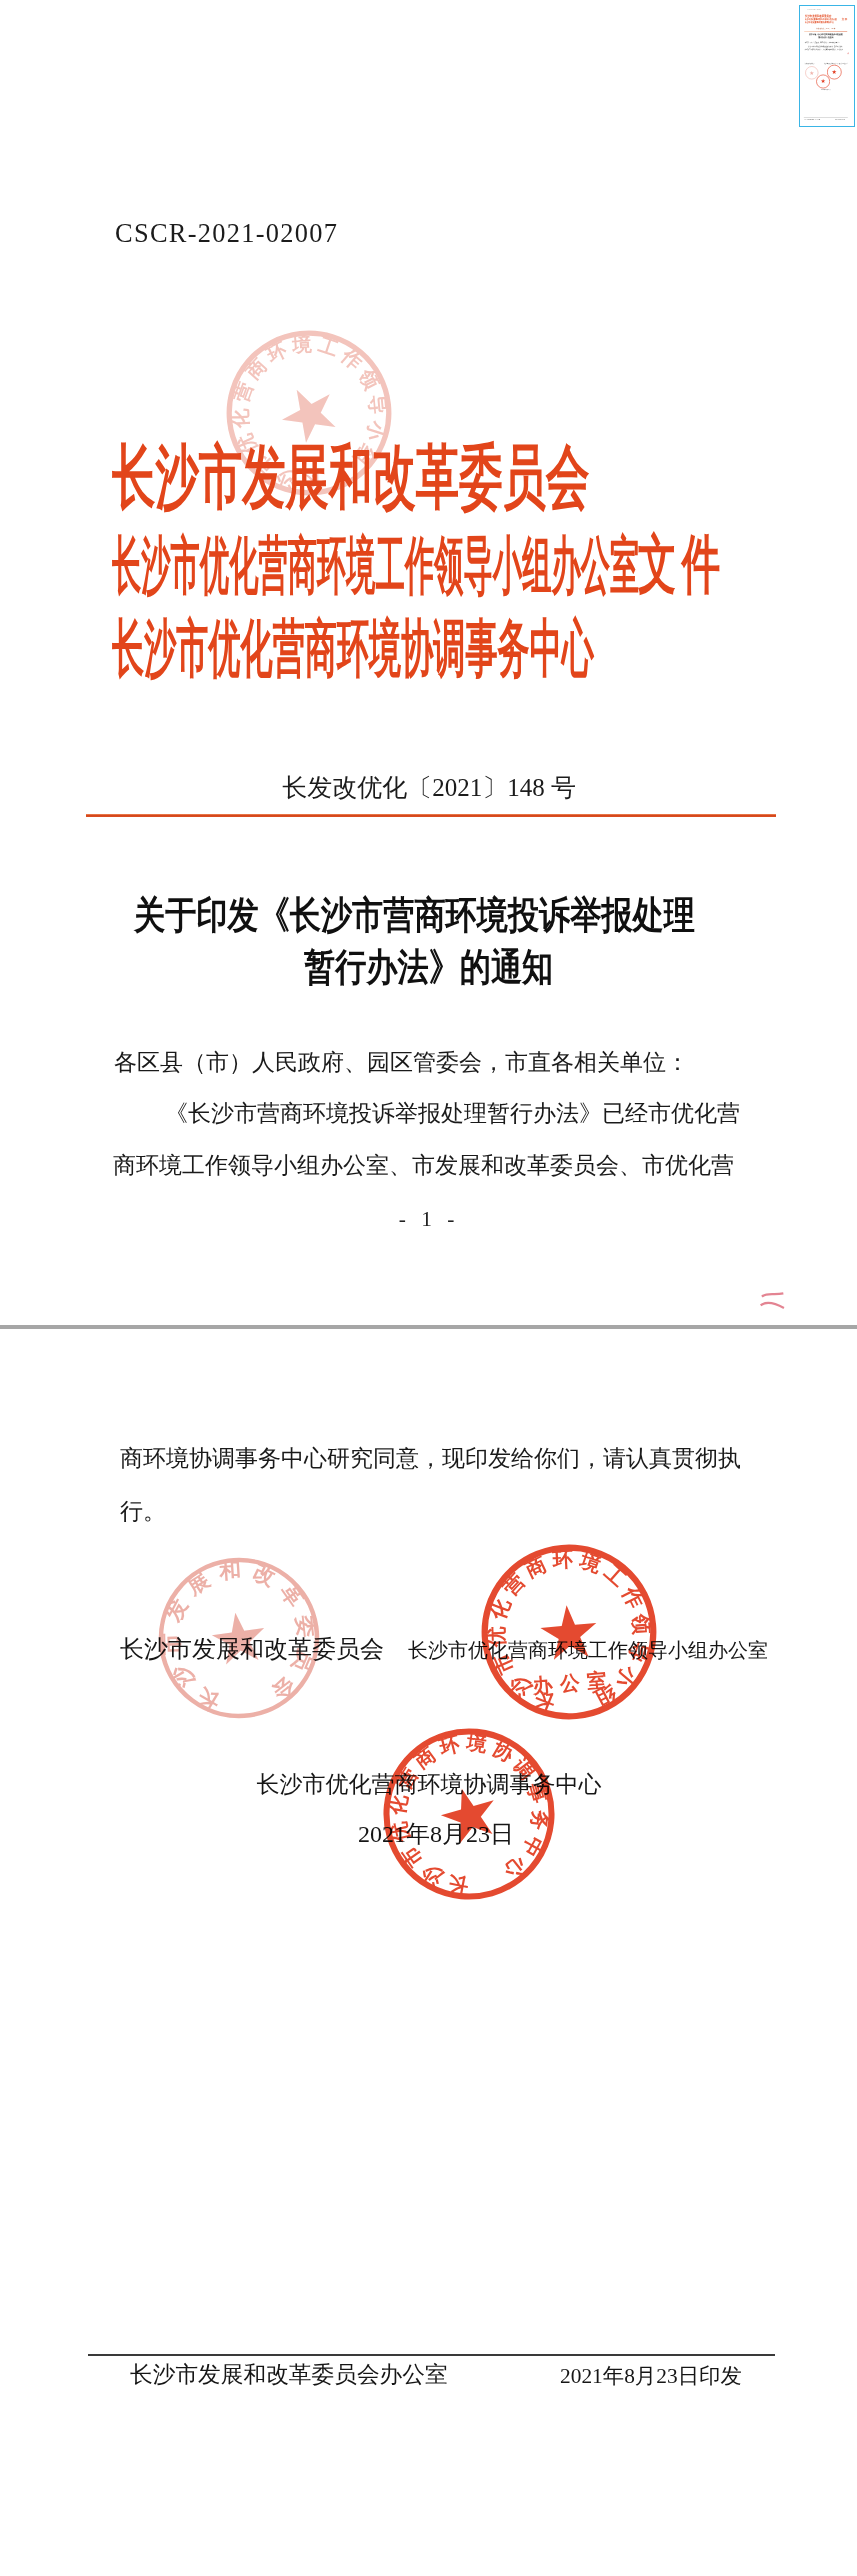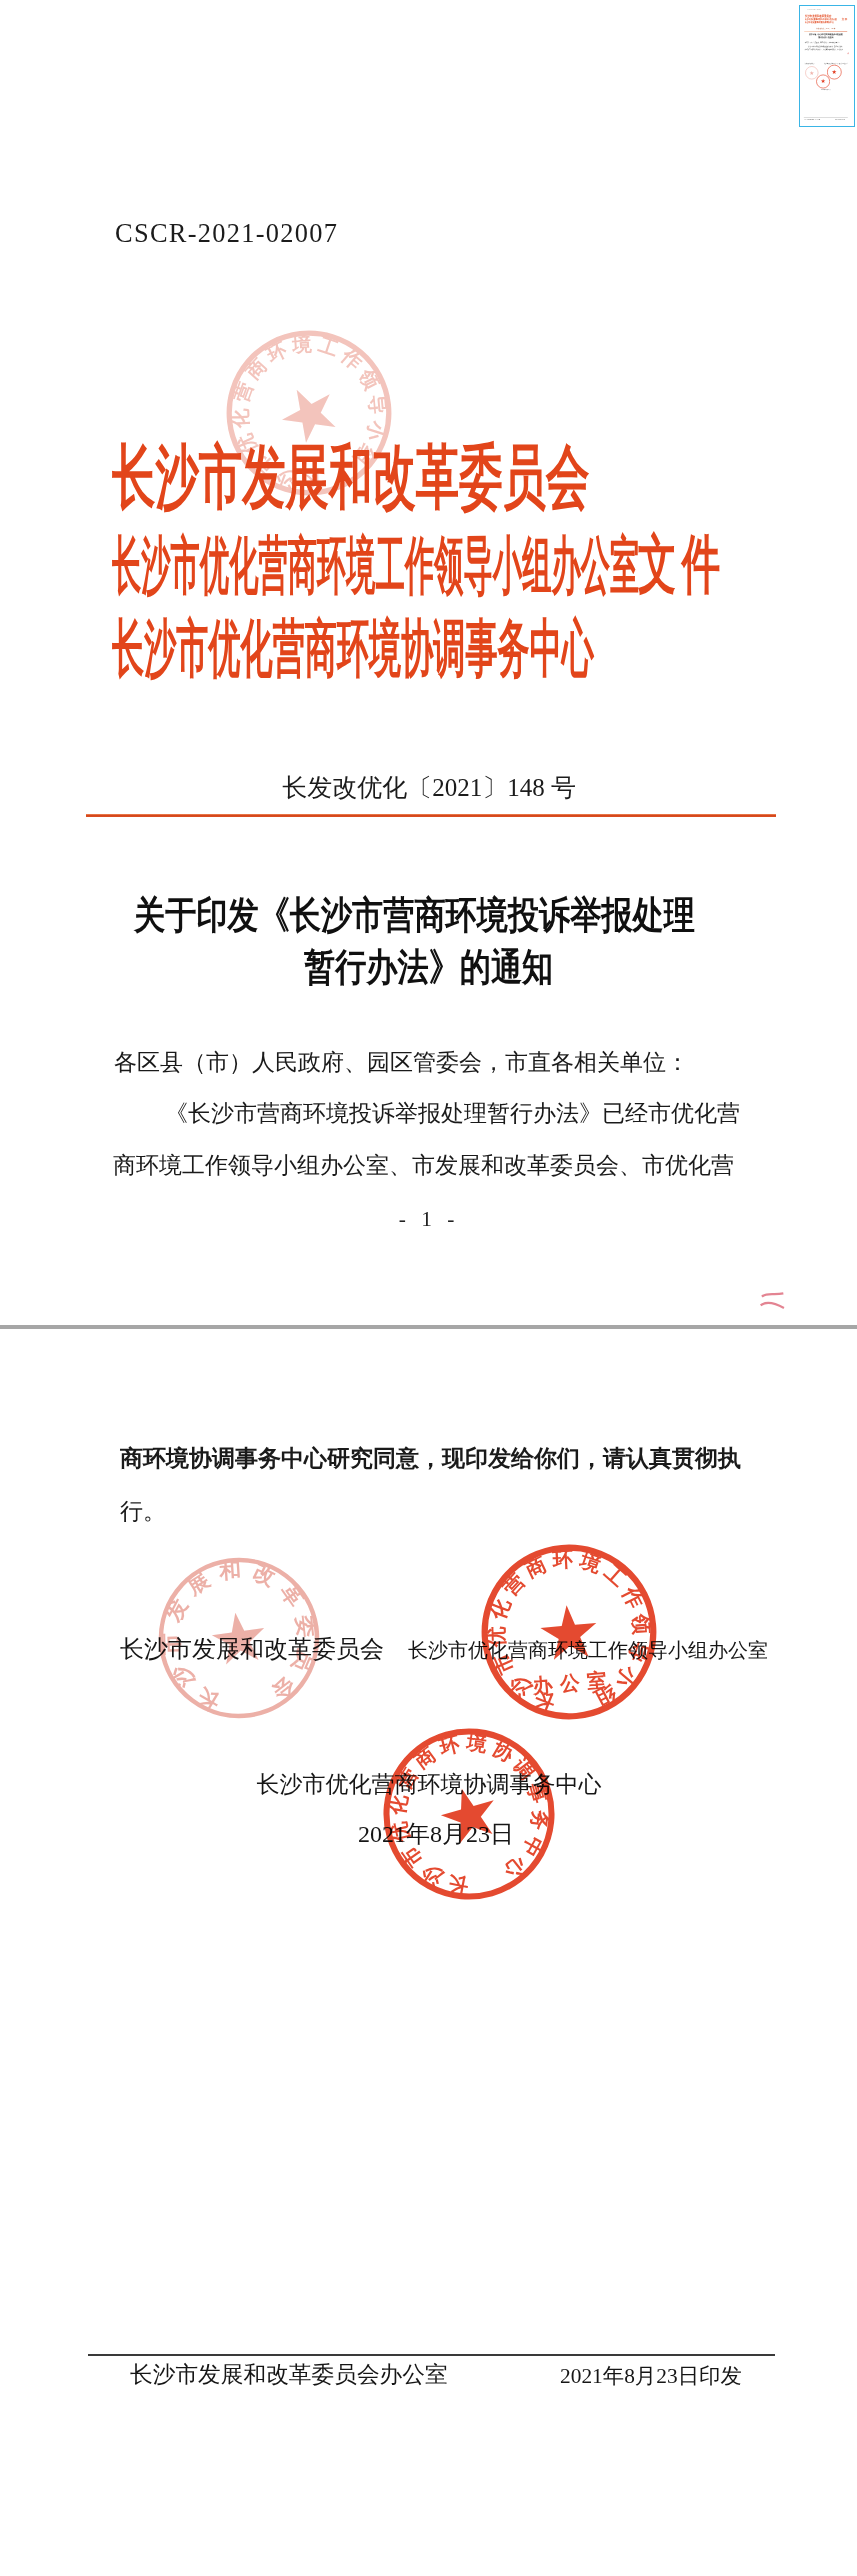--- a/index.html
+++ b/index.html
@@ -87,21 +87,21 @@
 
   <div class="abs separator" style="top:1325px;"></div>
 
   <svg class="abs" style="left:758px;top:1289px;opacity:.8;" width="28" height="22.7" viewBox="0 0 44 36">
     <path d="M6,12 C14,5 24,10 40,7" stroke="#dd6677" stroke-width="3.5" fill="none"></path>
     <path d="M4,26 C14,18 28,23 41,30" stroke="#dd6677" stroke-width="3.5" fill="none"></path>
   </svg>
 
   <div class="abs" style="left:0;top:1330px;width:858px;height:1212px;"></div>
 
-  <div class="abs body-line" style="left:120px;top:1447px;font-weight:bold;">商环境协调事务中心研究同意，现印发给你们，请认真贯彻执</div>
+  <div class="abs body-line" style="left:120px;top:1447px;">商环境协调事务中心研究同意，现印发给你们，请认真贯彻执</div>
   <div class="abs body-line" style="left:120px;top:1500px;">行。</div>
 
   <div class="abs sig" style="left:120px;top:1637px;font-size:24px;">长沙市发展和改革委员会</div>
   <div class="abs sig" style="left:408px;top:1640px;font-size:20px;">长沙市优化营商环境工作领导小组办公室</div>
   <div class="abs sig" style="left:0;top:1773px;width:858px;text-align:center;font-size:23px;">长沙市优化营商环境协调事务中心</div>
   <div class="abs sig" style="left:0;top:1822px;width:872px;text-align:center;font-size:24px;">2021年8月23日</div>
 
   <svg class="abs stamp" style="left:153px;top:1552px;color:#eba9a0;opacity:.92;transform:rotate(-8deg);" width="172" height="172" viewBox="0 0 300 300">
     <defs>
         <path id="arcL" d="M150,256 a106,106 0 1 1 0,-212 a106,106 0 1 1 0,212"></path>

